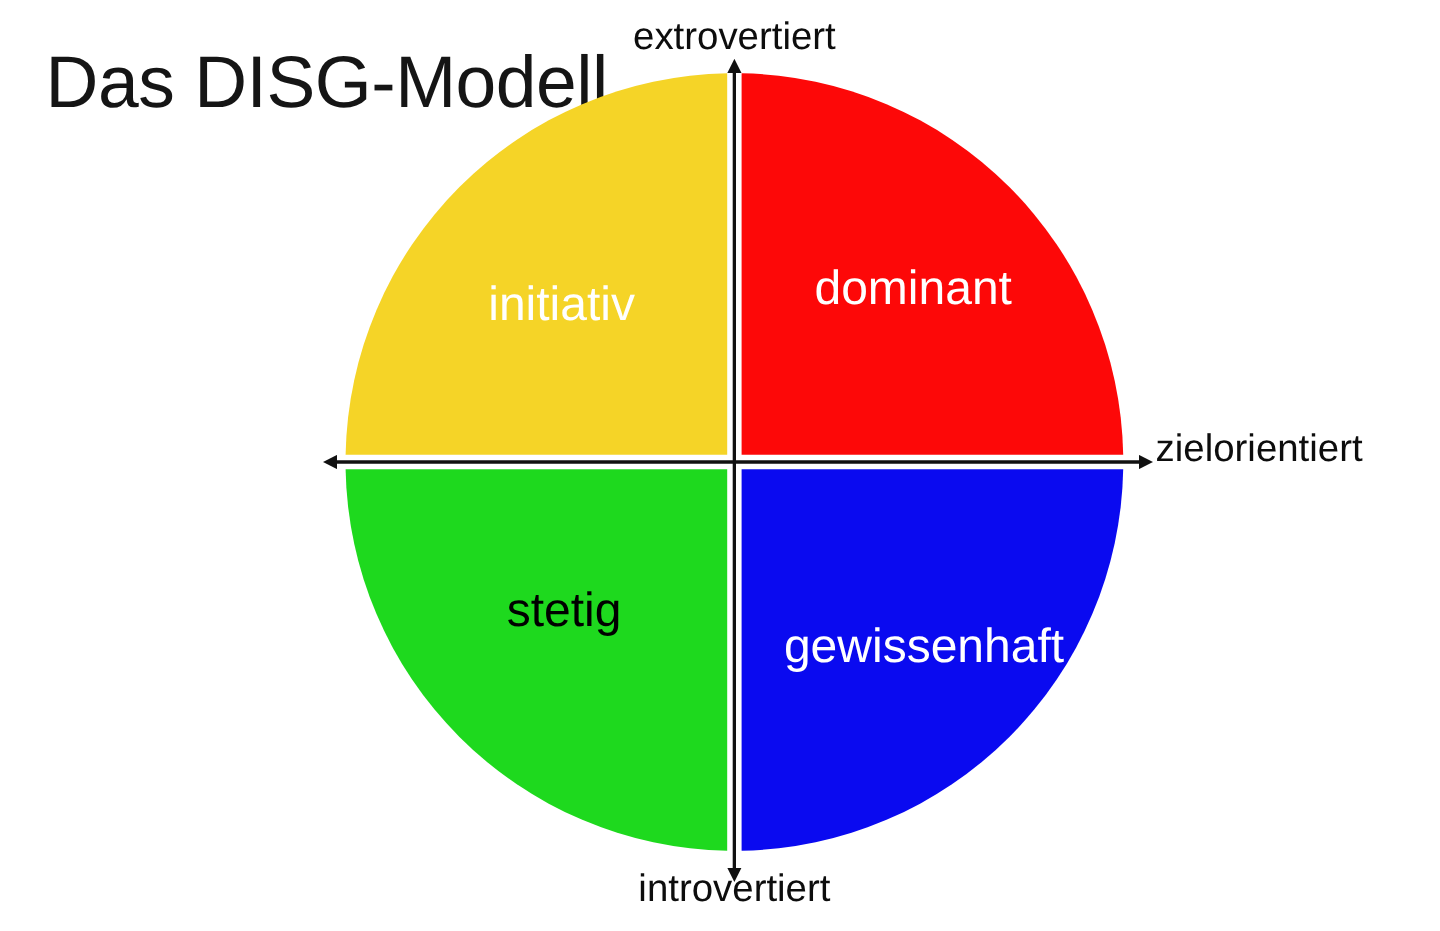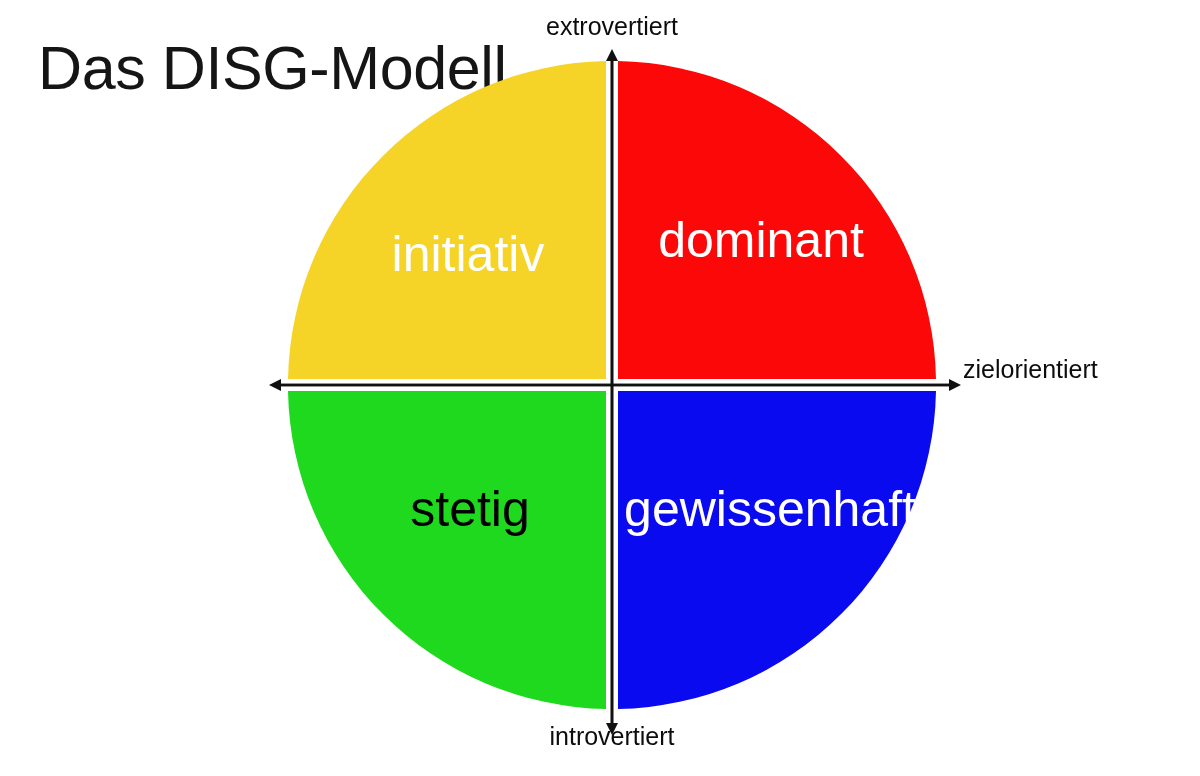--- a/index.html
+++ b/index.html
@@ -31,21 +31,21 @@
     font-size: 61px;
     line-height: 1.0;
     font-weight: 400;
     letter-spacing: -0.4px;
     color: #151515;
     white-space: nowrap;
   }
 
   .axis-label {
     position: absolute;
-    font-size: 25px;
+    font-size: 32px;
     line-height: 1.0;
     color: #0d0d0d;
     white-space: nowrap;
   }
   .axis-label.top {
     left: 612px;
     top: 14px;
     transform: translateX(-50%);
   }
   .axis-label.bottom {
@@ -65,31 +65,31 @@
   svg.wheel {
     position: absolute;
     left: 0;
     top: 0;
     width: 1200px;
     height: 776px;
   }
 
   .quadrant-label {
     position: absolute;
-    font-size: 50px;
+    font-size: 40px;
     line-height: 1.0;
     color: #ffffff;
     white-space: nowrap;
     transform: translate(-50%, -50%);
     pointer-events: none;
   }
   .ql-initiativ   { left: 468px; top: 254px; }
   .ql-dominant    { left: 761px; top: 240px; }
   .ql-stetig      { left: 470px; top: 509px; }
-  .ql-gewissenhaft{ left: 770px; top: 509px; }
+  .ql-gewissenhaft{ left: 770px; top: 539px; }
 </style>
 </head>
 <body style="background: rgb(255, 255, 255);">
 
 <div id="diagram-root">
 
   <div class="title">Das DISG-Modell</div>
 
   <div class="axis-label top">extrovertiert</div>
 

